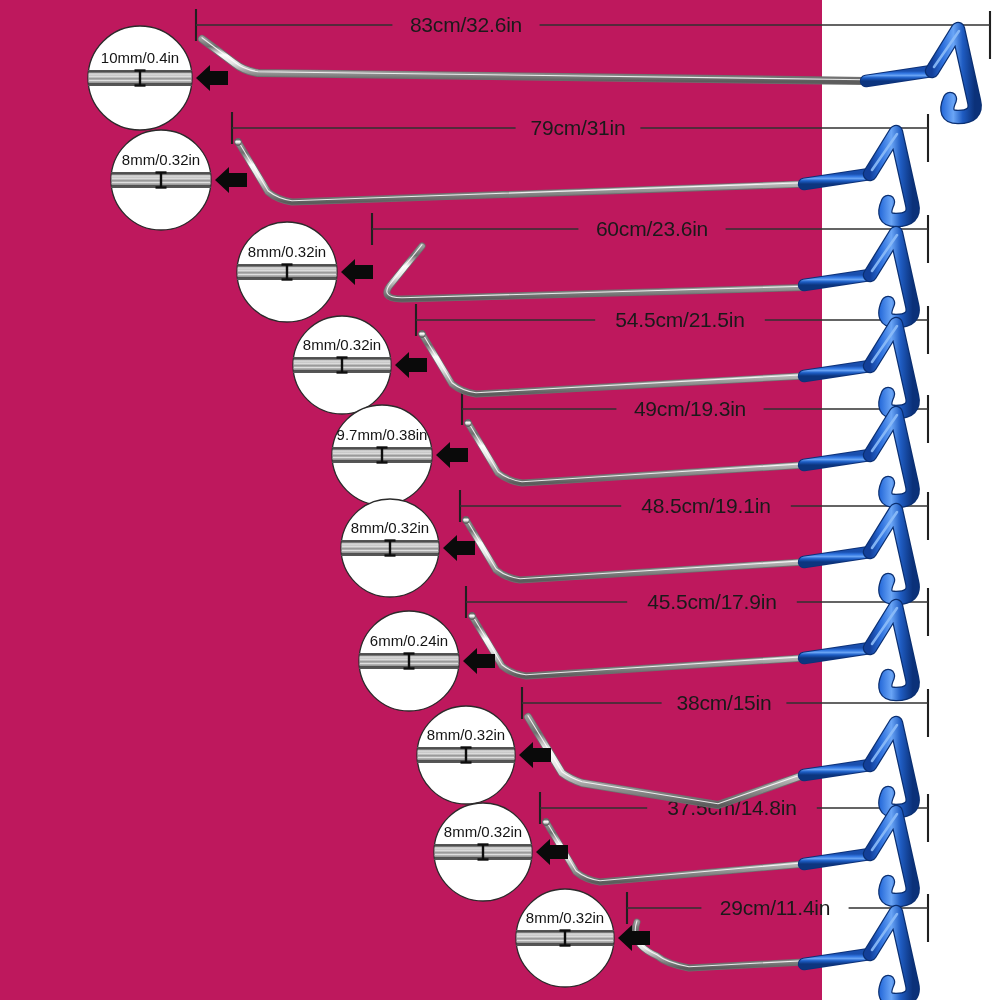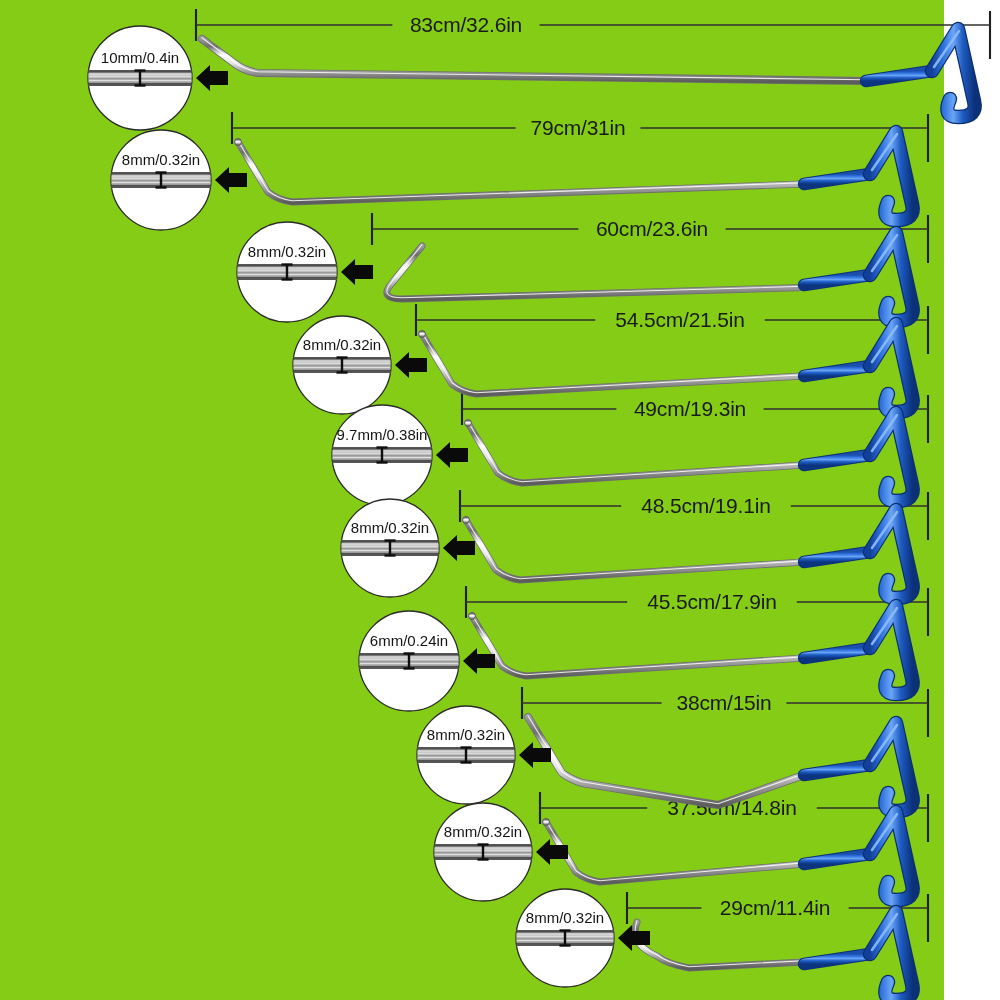--- a/index.html
+++ b/index.html
@@ -1,18 +1,18 @@
 <!DOCTYPE html>
 <html><head>
 <meta charset="utf-8">
 <style>
   html,body{margin:0;padding:0;background:#ffffff;}
   body{width:1000px;height:1000px;overflow:hidden;
        font-family:"Liberation Sans","DejaVu Sans",sans-serif;}
-  #stage{position:relative;width:944px;height:1000px;background:#84cc16;}
+  #stage{position:relative;width:822px;height:1000px;background:#be185d;}
   #stage svg{position:absolute;left:0;top:0;}
   .dimtext{
     font-family:"Liberation Sans","DejaVu Sans",sans-serif;
     font-size:21px;fill:#1a1a1a;dominant-baseline:middle;text-anchor:middle;
     letter-spacing:-0.2px;
   }
   .callouttext{
     font-family:"Liberation Sans","DejaVu Sans",sans-serif;
     font-size:15px;fill:#141414;dominant-baseline:middle;text-anchor:middle;
   }

